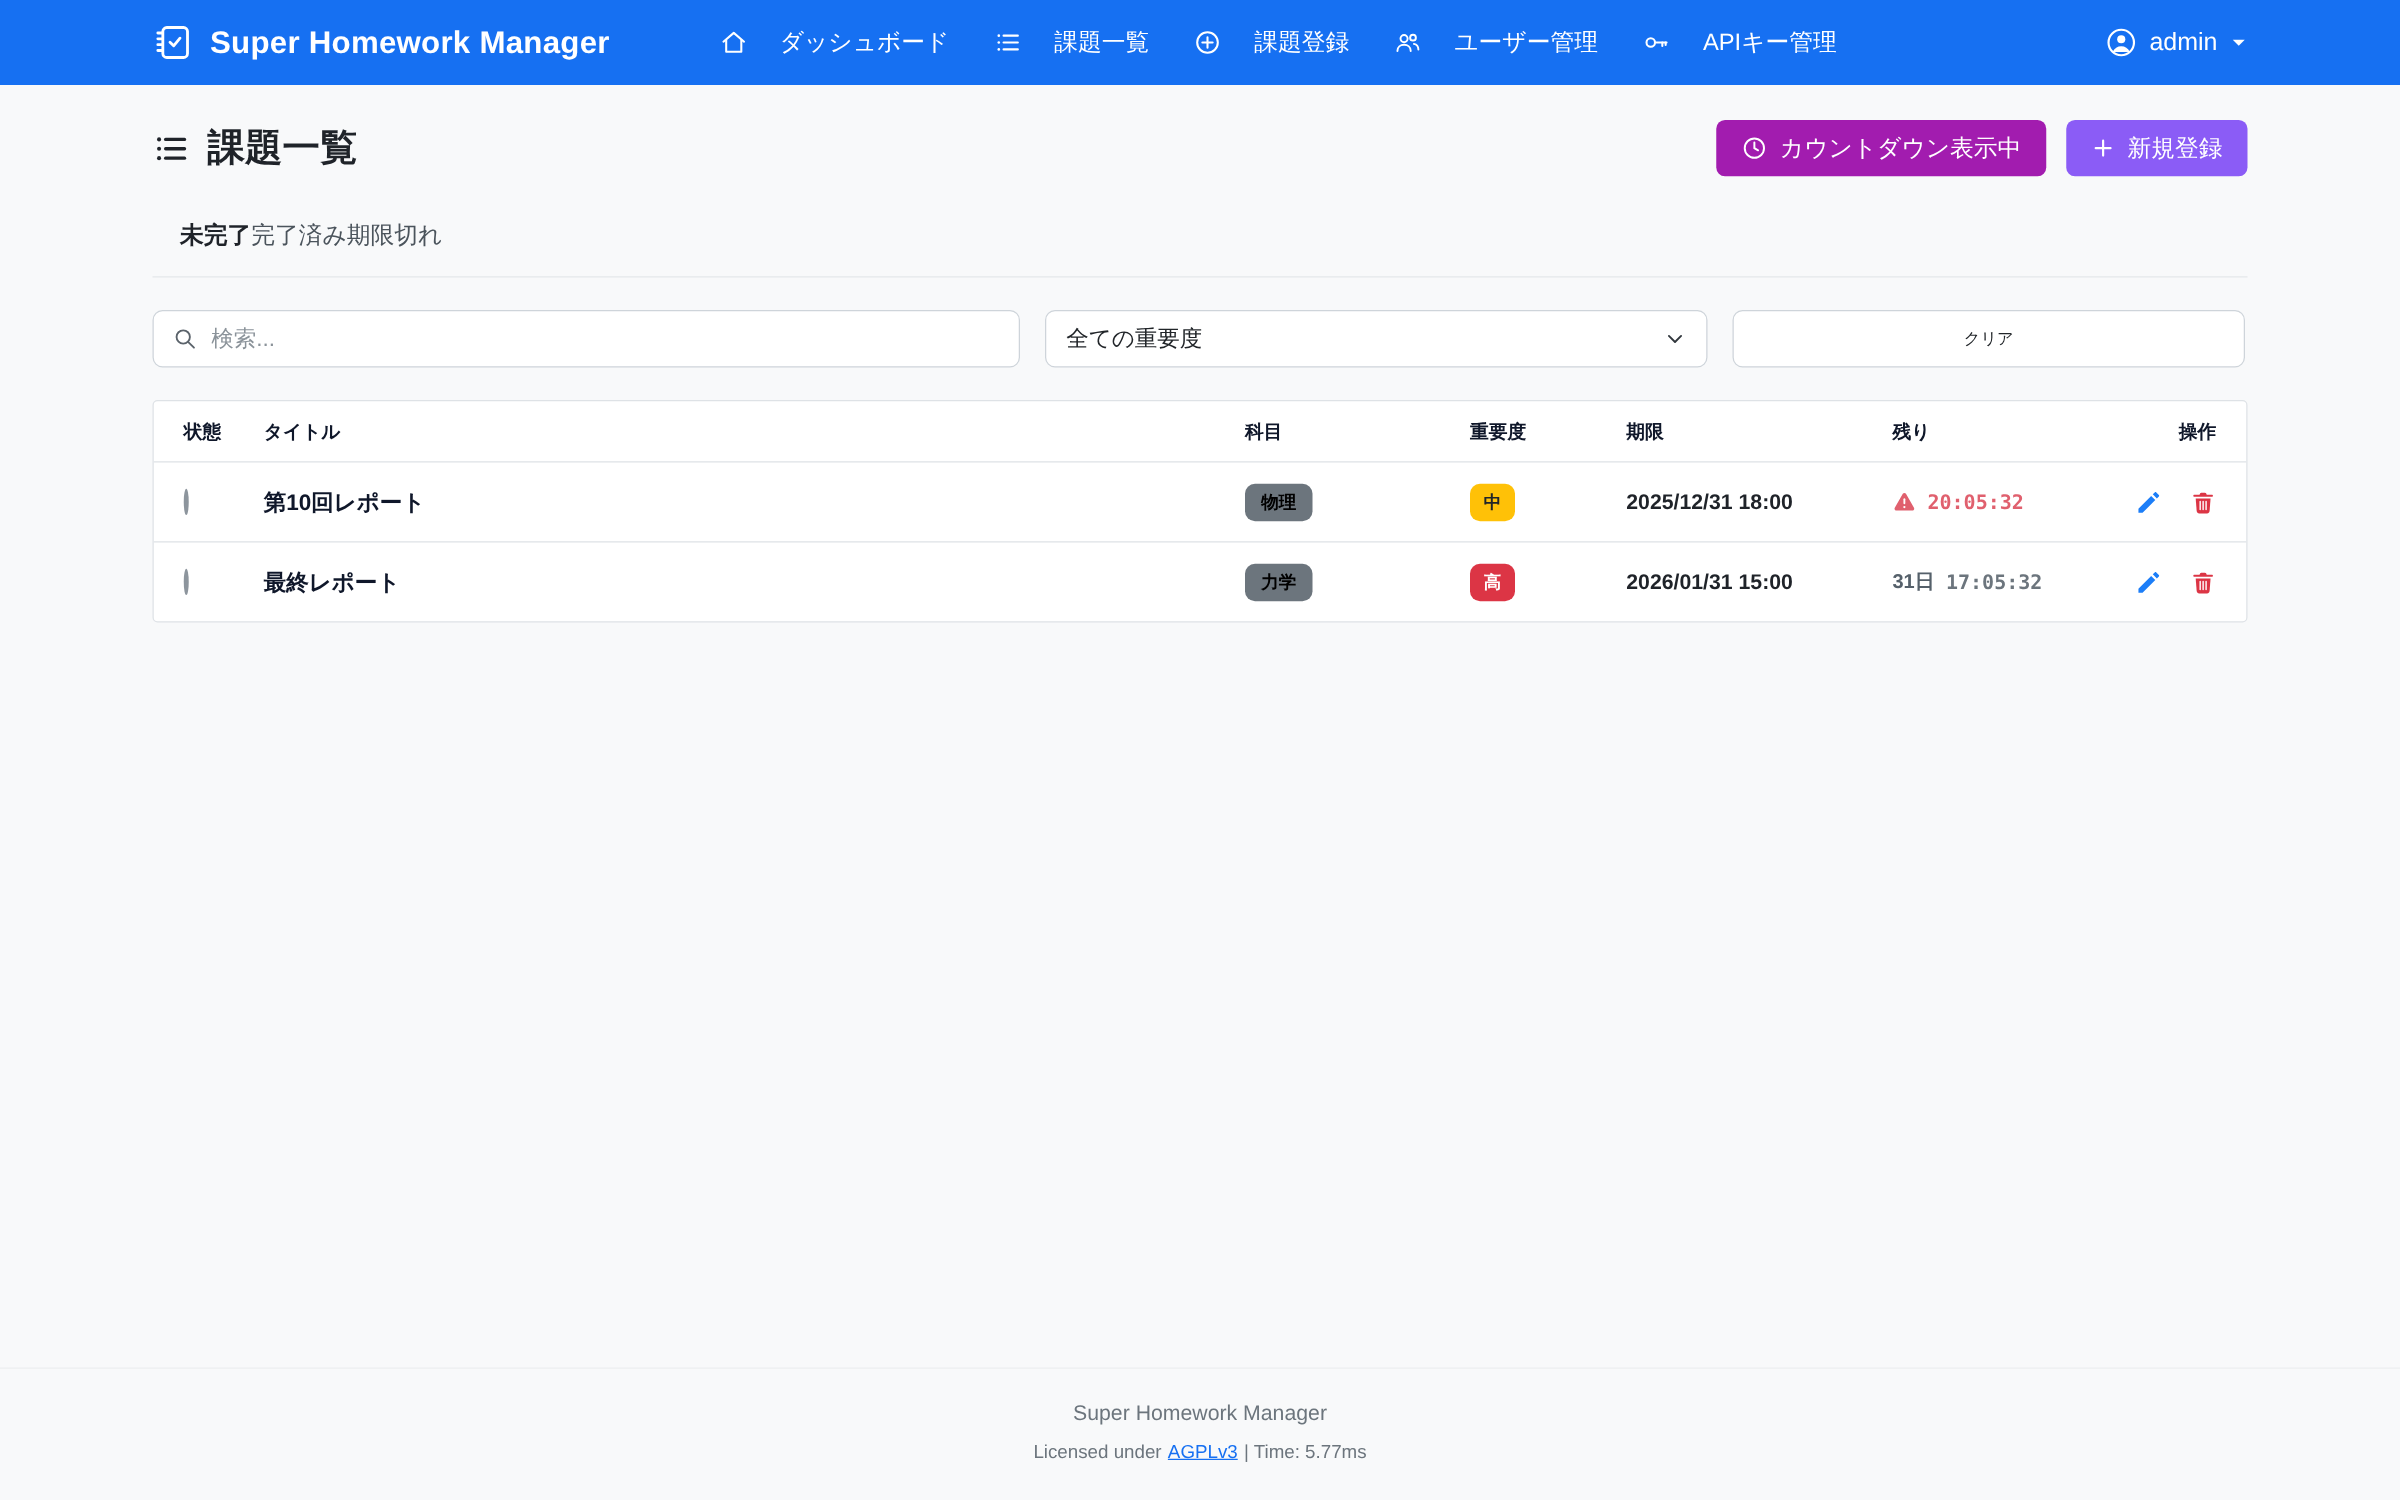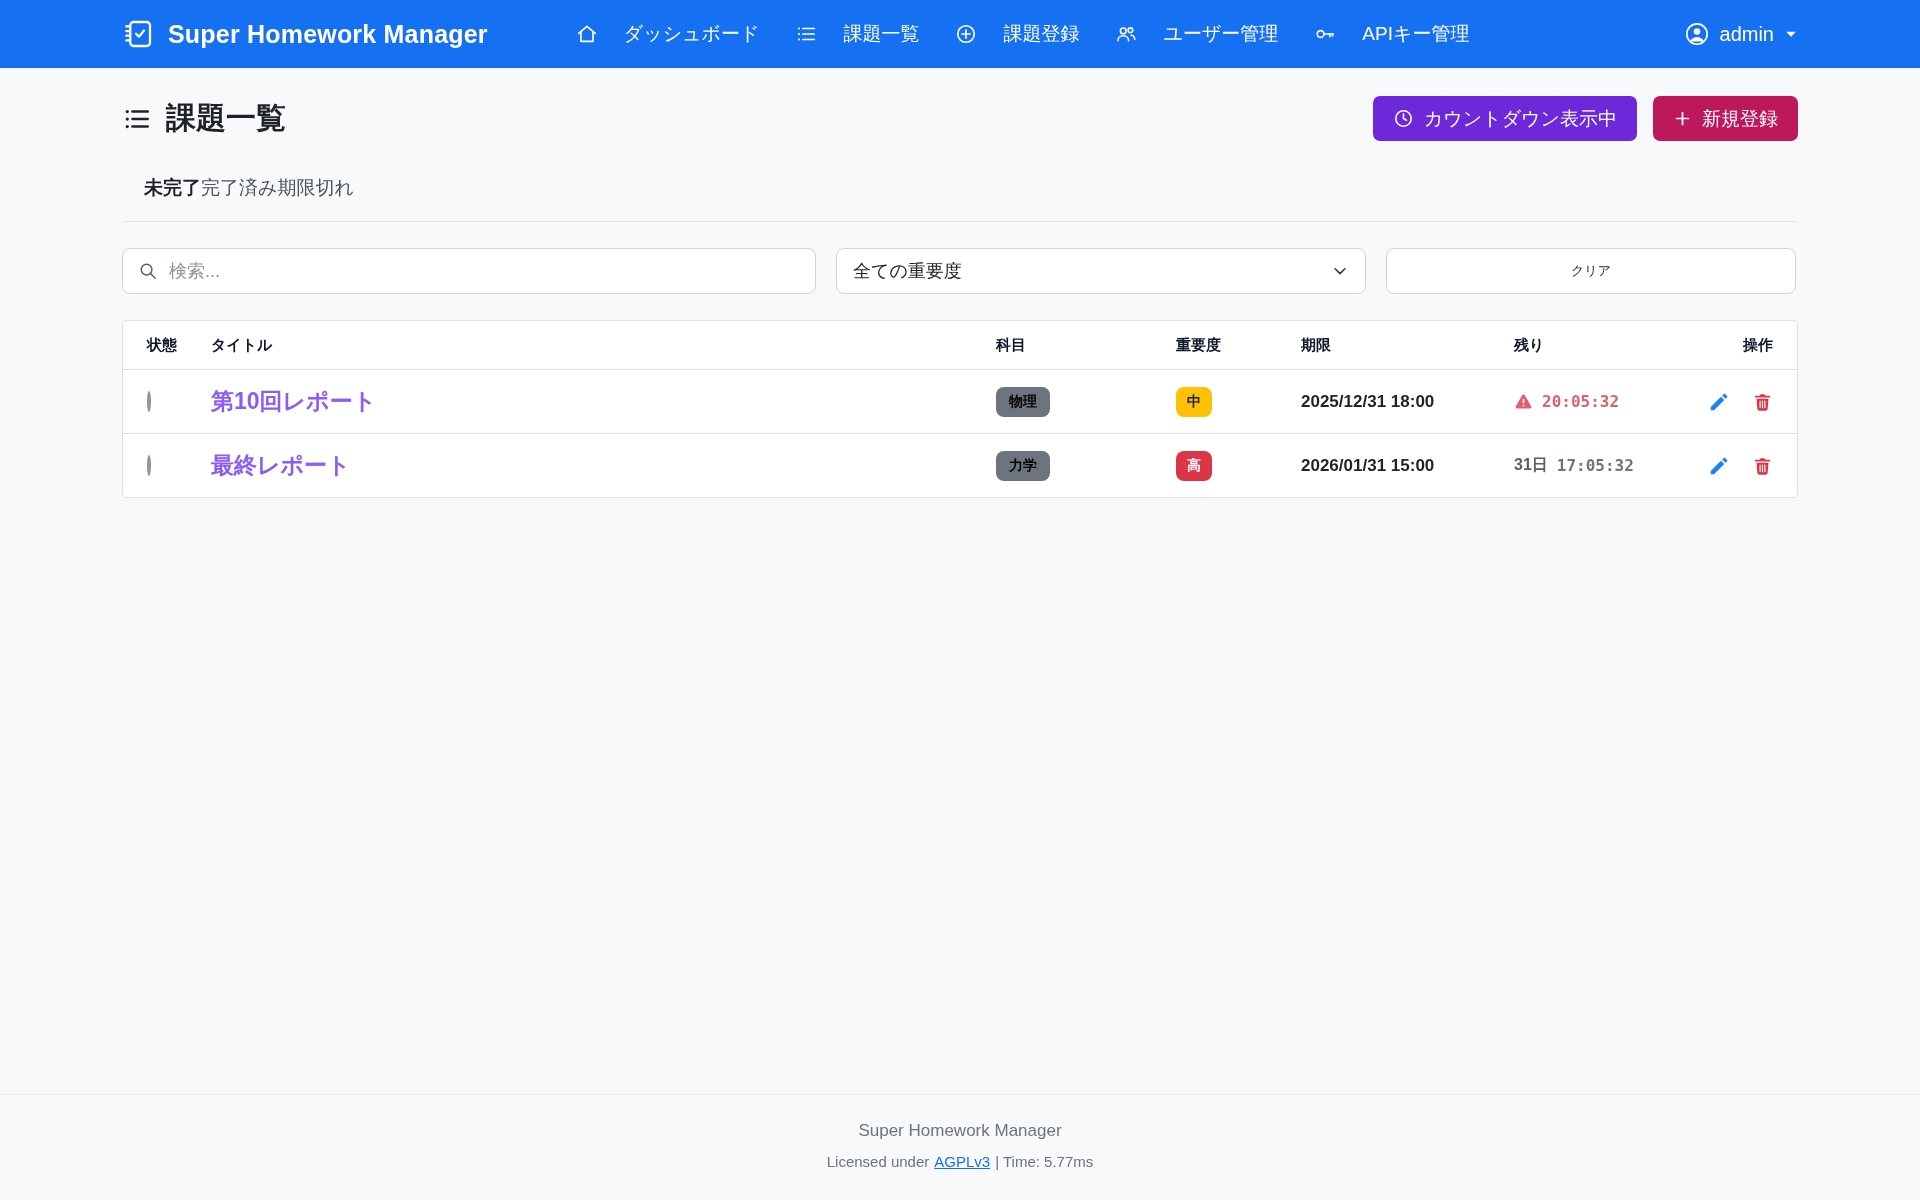--- a/index.html
+++ b/index.html
@@ -24,22 +24,22 @@
   .user-menu { margin-left:auto; display:flex; align-items:center; gap:10px; font-size:20px; cursor:pointer; }
 
   
   main { padding:28px 122px 0; flex:1 1 auto; }
 
   .page-head { display:flex; align-items:center; justify-content:space-between; }
   .page-title { display:flex; align-items:center; gap:14px; font-size:30px; font-weight:700; color:#1f2329; }
   .head-actions { display:flex; align-items:center; gap:16px; }
   .btn { display:flex; align-items:center; gap:10px; height:45px; border-radius:7px; border:none;
          font-size:19px; font-family:inherit; cursor:pointer; padding:0 20px; }
-  .btn-countdown { background:#6d28d9; color:#fff; }
-  .btn-new { background:#be185d; color:#fff; }
+  .btn-countdown { background:#a21caf; color:#fff; }
+  .btn-new { background:#8b5cf6; color:#fff; }
 
   .tabs { display:flex; margin-top:34px; padding:0 22px 20px; border-bottom:1px solid #e4e7ea; }
   .tab { font-size:19px; color:#4b545c; cursor:pointer; }
   .tab.active { color:#1f2329; font-weight:700; }
 
   .filter-row { display:flex; gap:20px; margin-top:26px; }
   .search-box {
     flex:0 0 694px; height:46px; background:#fff; border:1px solid #ced4da; border-radius:8px;
     display:flex; align-items:center; gap:11px; padding:0 15px; color:#6c757d;
   }
@@ -57,21 +57,21 @@
   
   .table { margin-top:26px; background:#fff; border:1px solid #dee2e6; border-radius:4px; }
   .trow {
     display:grid; grid-template-columns:64px 785px 180px 125px 213px 150px 1fr;
     align-items:center; padding:0 24px;
   }
   .trow.thead { height:48px; font-size:15px; font-weight:700; color:#0f172a; }
   .trow.tbody { height:64px; border-top:1px solid #dee2e6; }
   .col-actions { display:flex; justify-content:flex-end; align-items:center; gap:22px; }
   .status-circle { width:26px; height:26px; border-radius:50%; border:2px solid #8d959d; background:#fff; cursor:pointer; }
-  .cell-title { font-size:23px; font-weight:700; color:#8b5cf6; }
+  .cell-title { font-size:18px; font-weight:700; color:#0f172a; }
   .badge { display:inline-block; padding:6px 13px; border-radius:8px; font-size:14px; font-weight:700; background:#6c757d; color:#000000; }
   .badge-priority { padding:6px 11px; }
   .cell-deadline { font-size:17px; font-weight:700; color:#1f2329; }
   .cell-remaining { display:flex; align-items:center; gap:9px; font-family:"DejaVu Sans Mono", monospace; font-size:16px; font-weight:700; }
   .remaining-urgent { color:#e0606e; }
   .remaining-normal { color:#6c757d; }
   .days-label { font-family:"Liberation Sans", sans-serif; font-weight:700; color:#55606a; }
   .icon-btn { background:none; border:none; cursor:pointer; padding:0; }
 
   

